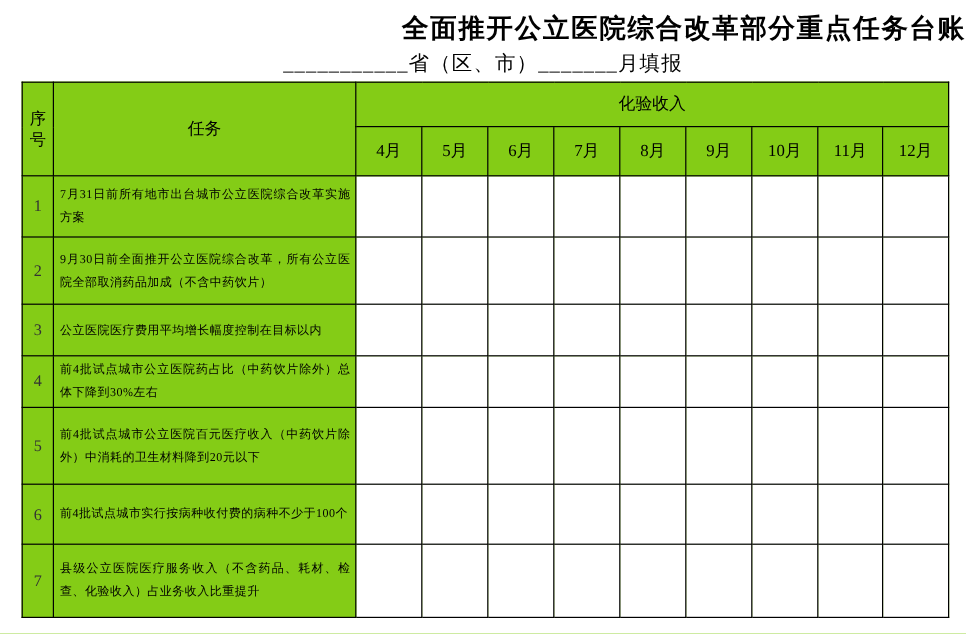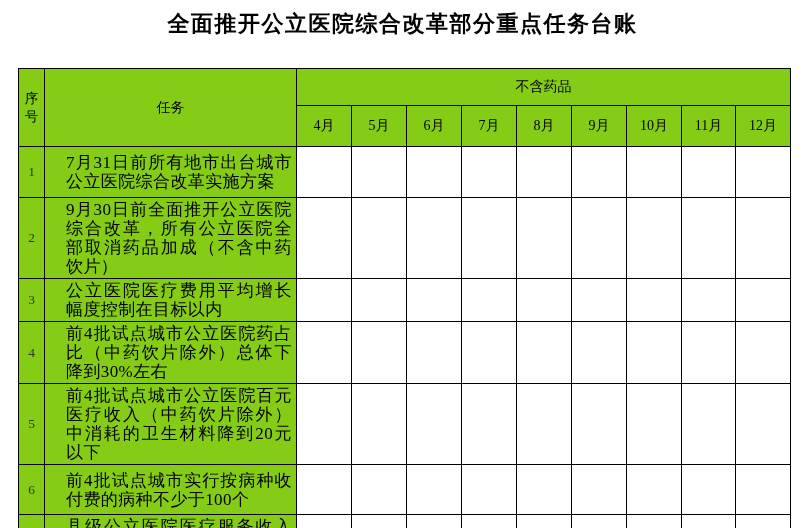--- a/index.html
+++ b/index.html
@@ -3,21 +3,21 @@
 <meta charset="utf-8">
 <style>
   html, body { margin: 0; padding: 0; }
   body {
     width: 805px; height: 528px;
     background: #ffffff; color: #000000;
     font-family: "Liberation Serif", "DejaVu Serif", serif;
     overflow: hidden; position: relative;
   }
   .title {
-    text-align: center; font-size: 22px; font-weight: bold;
+    text-align: right; font-size: 22px; font-weight: bold;
     margin: 9px 0 0 0; letter-spacing: 1.5px; line-height: 30px;
   }
   .subtitle {
     text-align: center; font-size: 17px; font-weight: normal;
     margin: 2px 0 0 0; letter-spacing: 1px; line-height: 24px;
   }
   table.ledger {
     border-collapse: collapse; table-layout: fixed;
     position: absolute; left: 18px; top: 68px; width: 772px;
     background: #84cc16;
@@ -27,51 +27,52 @@
     font-weight: normal; font-size: 14px; padding: 0;
     text-align: center; vertical-align: middle;
     font-family: "Liberation Serif", "DejaVu Serif", serif;
   }
   tr.hrow1 { height: 37px; }
   tr.hrow2 { height: 41px; padding-left: 20px; }
   th.h-index { font-size: 13.5px; line-height: 18px; padding: 0 5px; }
   td.idx { font-size: 13.5px; color: #333333; }
   td.task {
     text-align: justify; text-align-last: left;
-    padding: 2px 4px 2px 21px;
-    font-size: 17px; line-height: 19px; letter-spacing: 0.4px;
+    padding: 2px 4px 2px 5px;
+    font-size: 10px; line-height: 19px; letter-spacing: 0.4px;
     word-break: break-all;
   }
   td.progress { background: #ffffff; }
 </style>
 </head>
 <body>
 
 <div class="page">
   <h1 class="title">全面推开公立医院综合改革部分重点任务台账</h1>
+  <div class="subtitle">___________省（区、市）_______月填报</div>
 
   <table class="ledger">
     <colgroup>
       <col style="width:26px">
       <col style="width:252px">
       <col style="width:55px">
         <col style="width:55px">
         <col style="width:55px">
       <col style="width:55px">
         <col style="width:55px">
         <col style="width:55px">
       <col style="width:55px">
         <col style="width:54px">
         <col style="width:55px">
     </colgroup>
     <thead>
       <tr class="hrow1">
         <th class="h-index" rowspan="2">序号</th>
         <th rowspan="2">任务</th>
-        <th colspan="9">不含药品</th>
+        <th colspan="9">化验收入</th>
       </tr>
       <tr class="hrow2" id="month-row">
           <th>4月</th>
           <th>5月</th>
           <th>6月</th>
           <th>7月</th>
           <th>8月</th>
           <th>9月</th>
           <th>10月</th>
           <th>11月</th>

